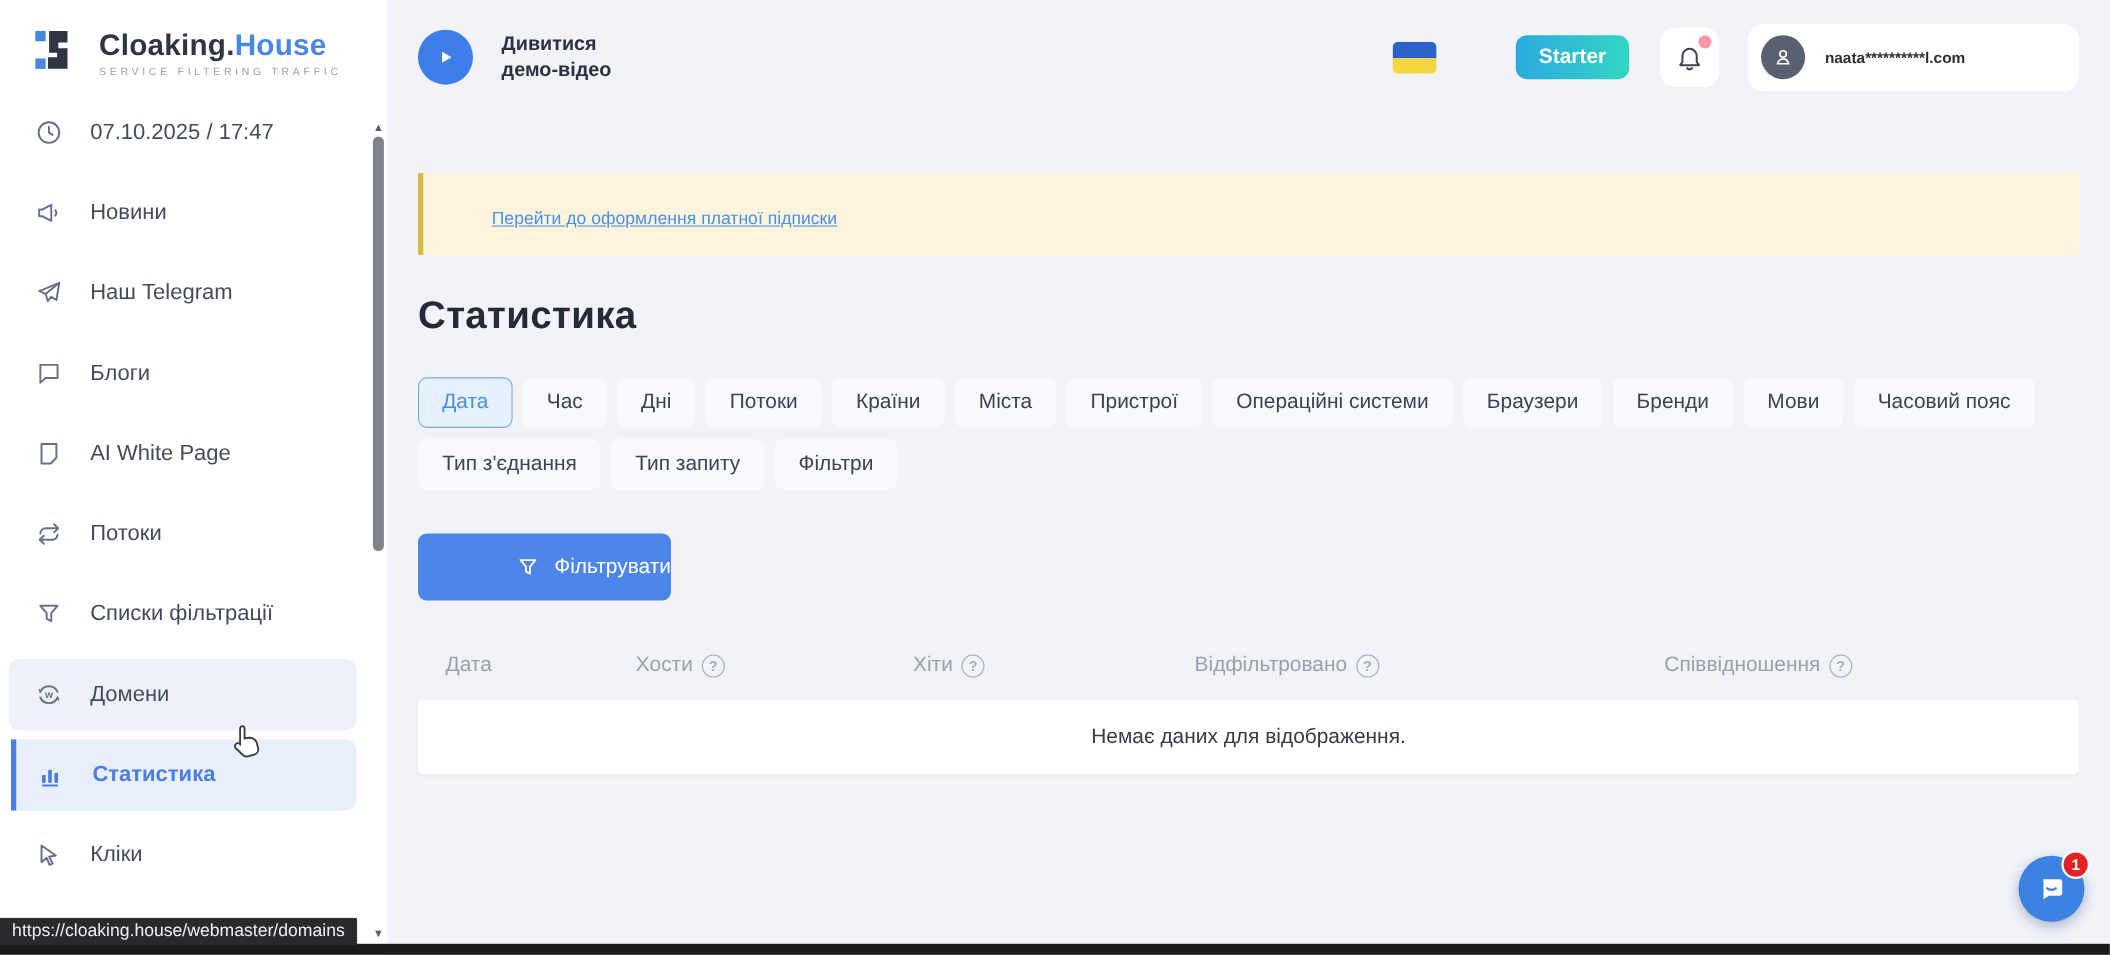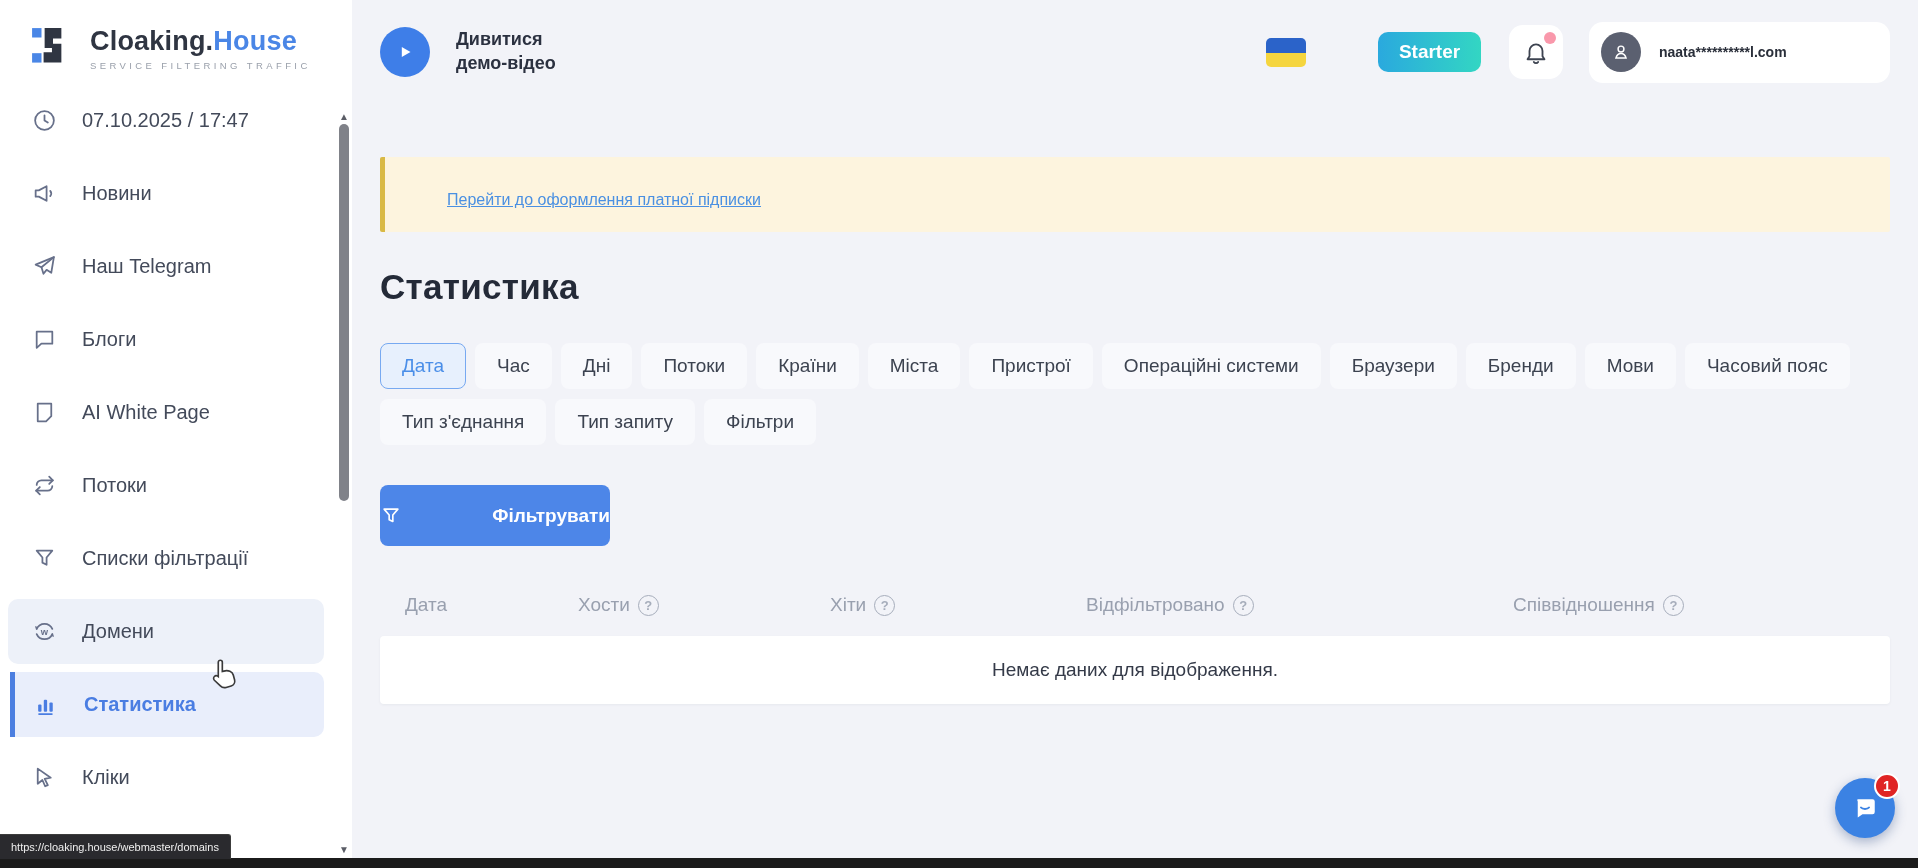--- a/index.html
+++ b/index.html
@@ -67,21 +67,21 @@
 
   .chip-rows { margin-top:36px; display:flex; flex-direction:column; gap:10px; }
   .chip-row { display:flex; gap:9px; }
   .chip { height:46px; padding:0 21px; border-radius:8px; border:1px solid transparent;
     background:#f8f9fc; font-size:19px; color:#3c4350; font-family:inherit; display:flex;
     align-items:center; cursor:pointer; white-space:nowrap; }
   .chip.active { background:#e7f0fd; border-color:#77a9f1; color:#4a8ee8; }
 
   .action-row { margin-top:40px; display:flex; gap:23px; }
   .btn { height:61px; border:none; border-radius:8px; font-family:inherit; font-size:19px;
-    font-weight:700; display:flex; align-items:center; justify-content:space-between; gap:13px; cursor:pointer; }
+    font-weight:400; display:flex; align-items:center; justify-content:flex-end; gap:13px; cursor:pointer; }
   .btn svg { width:22px; height:22px; fill:none; stroke-width:1.8; stroke-linecap:round; stroke-linejoin:round; }
   .btn-filter { width:230px; background:#4d86e8; color:#fff; }
   .btn-filter svg { stroke:#fff; }
   .btn-refresh { width:197px; background:#fff; color:#262b36; }
   .btn-refresh svg { stroke:#262b36; }
 
   .table-head { margin-top:38px; height:42px; display:flex; align-items:center; padding-left:25px;
     color:#99a0af; font-size:19px; }
   .th { display:flex; align-items:center; gap:8px; }
   .th:nth-child(1){ width:173px; } .th:nth-child(2){ width:252px; } .th:nth-child(3){ width:216px; }
@@ -97,21 +97,21 @@
   .hand-cursor { position:absolute; left:205px; top:656px; width:36px; height:36px; z-index:20; pointer-events:none; }
   .chat-fab { position:absolute; left:1835px; top:778px; width:60px; height:60px; border-radius:50%;
     background:#3b82e3; box-shadow:0 4px 12px rgba(30,60,120,.35); display:flex; align-items:center;
     justify-content:center; cursor:pointer; z-index:30; }
   .chat-badge { position:absolute; right:-5px; top:-5px; width:26px; height:26px; border-radius:50%;
     background:#e02424; border:2px solid #fff; color:#fff; font-size:14px; font-weight:700;
     display:flex; align-items:center; justify-content:center; }
   .bottom-bar { position:absolute; left:0; bottom:0; width:1918px; height:10px; background:#1b1b1b; z-index:40; }
   .status-tooltip { position:absolute; left:0; bottom:9px; height:25px; background:#2a2a2e;
     border:1px solid #3c3c3c; border-left:none; border-bottom:none; border-radius:0 3px 0 0;
-    color:#efefef; font-size:11px; display:flex; align-items:center; padding:0 11px; z-index:41; }
+    color:#efefef; font-size:16px; display:flex; align-items:center; padding:0 11px; z-index:41; }
 </style>
 </head>
 <body>
 
 <aside class="sidebar">
   <div class="logo">
     <svg width="46" height="46" viewBox="0 0 44 44">
       <rect x="2" y="2" width="9" height="9" fill="#4a86e6"></rect>
       <rect x="2" y="26" width="9" height="9" fill="#4a86e6"></rect>
       <path d="M14 2 H30 V12 H22 V17 H30 V35 H13 V25 H21 V21 H14 Z" fill="#2f3542"></path>

